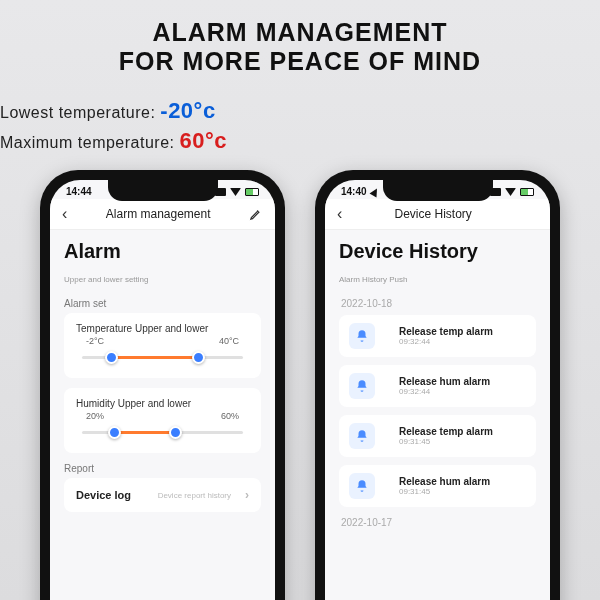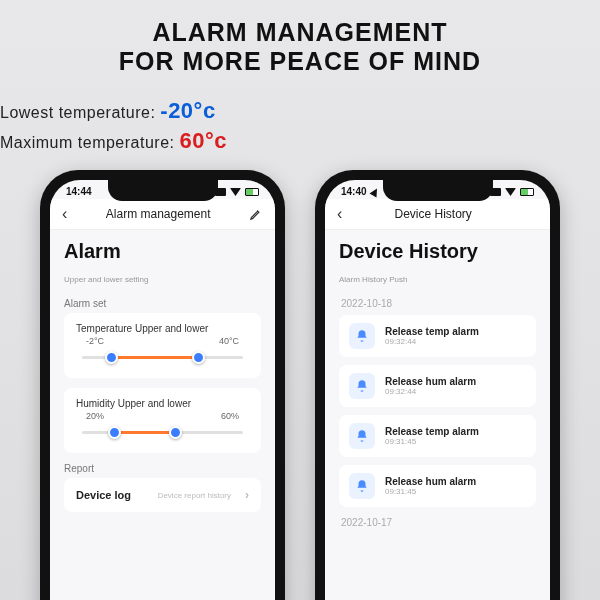--- a/index.html
+++ b/index.html
@@ -129,21 +129,21 @@
     display:flex; justify-content:space-between; align-items:center;
     font-size: 11px; font-weight:600; color:#222;
   }
   .report-row .hint { font-size:8px; color:#bbb; font-weight:400;}
   .report-row .chev { color:#bbb; font-size:12px;}
 
   .date-lbl { font-size: 10px; color:#aaa; margin: 10px 0 6px 2px;}
   .hist-item {
     background:#fff; border-radius:8px;
     padding: 8px 10px; margin-bottom:8px;
-    display:flex; align-items:center; gap:10px;
+    display:flex; align-items:center; gap:24px;
   }
   .bell {
     width:26px;height:26px;
     background:#eaf2ff; border-radius:6px;
     display:flex;align-items:center;justify-content:center;
     color:#4a8cff; font-size:13px;
   }
   .hist-txt .t1 { font-size:10px; font-weight:600; color:#222;}
   .hist-txt .t2 { font-size:8px; color:#aaa;}
 </style>

